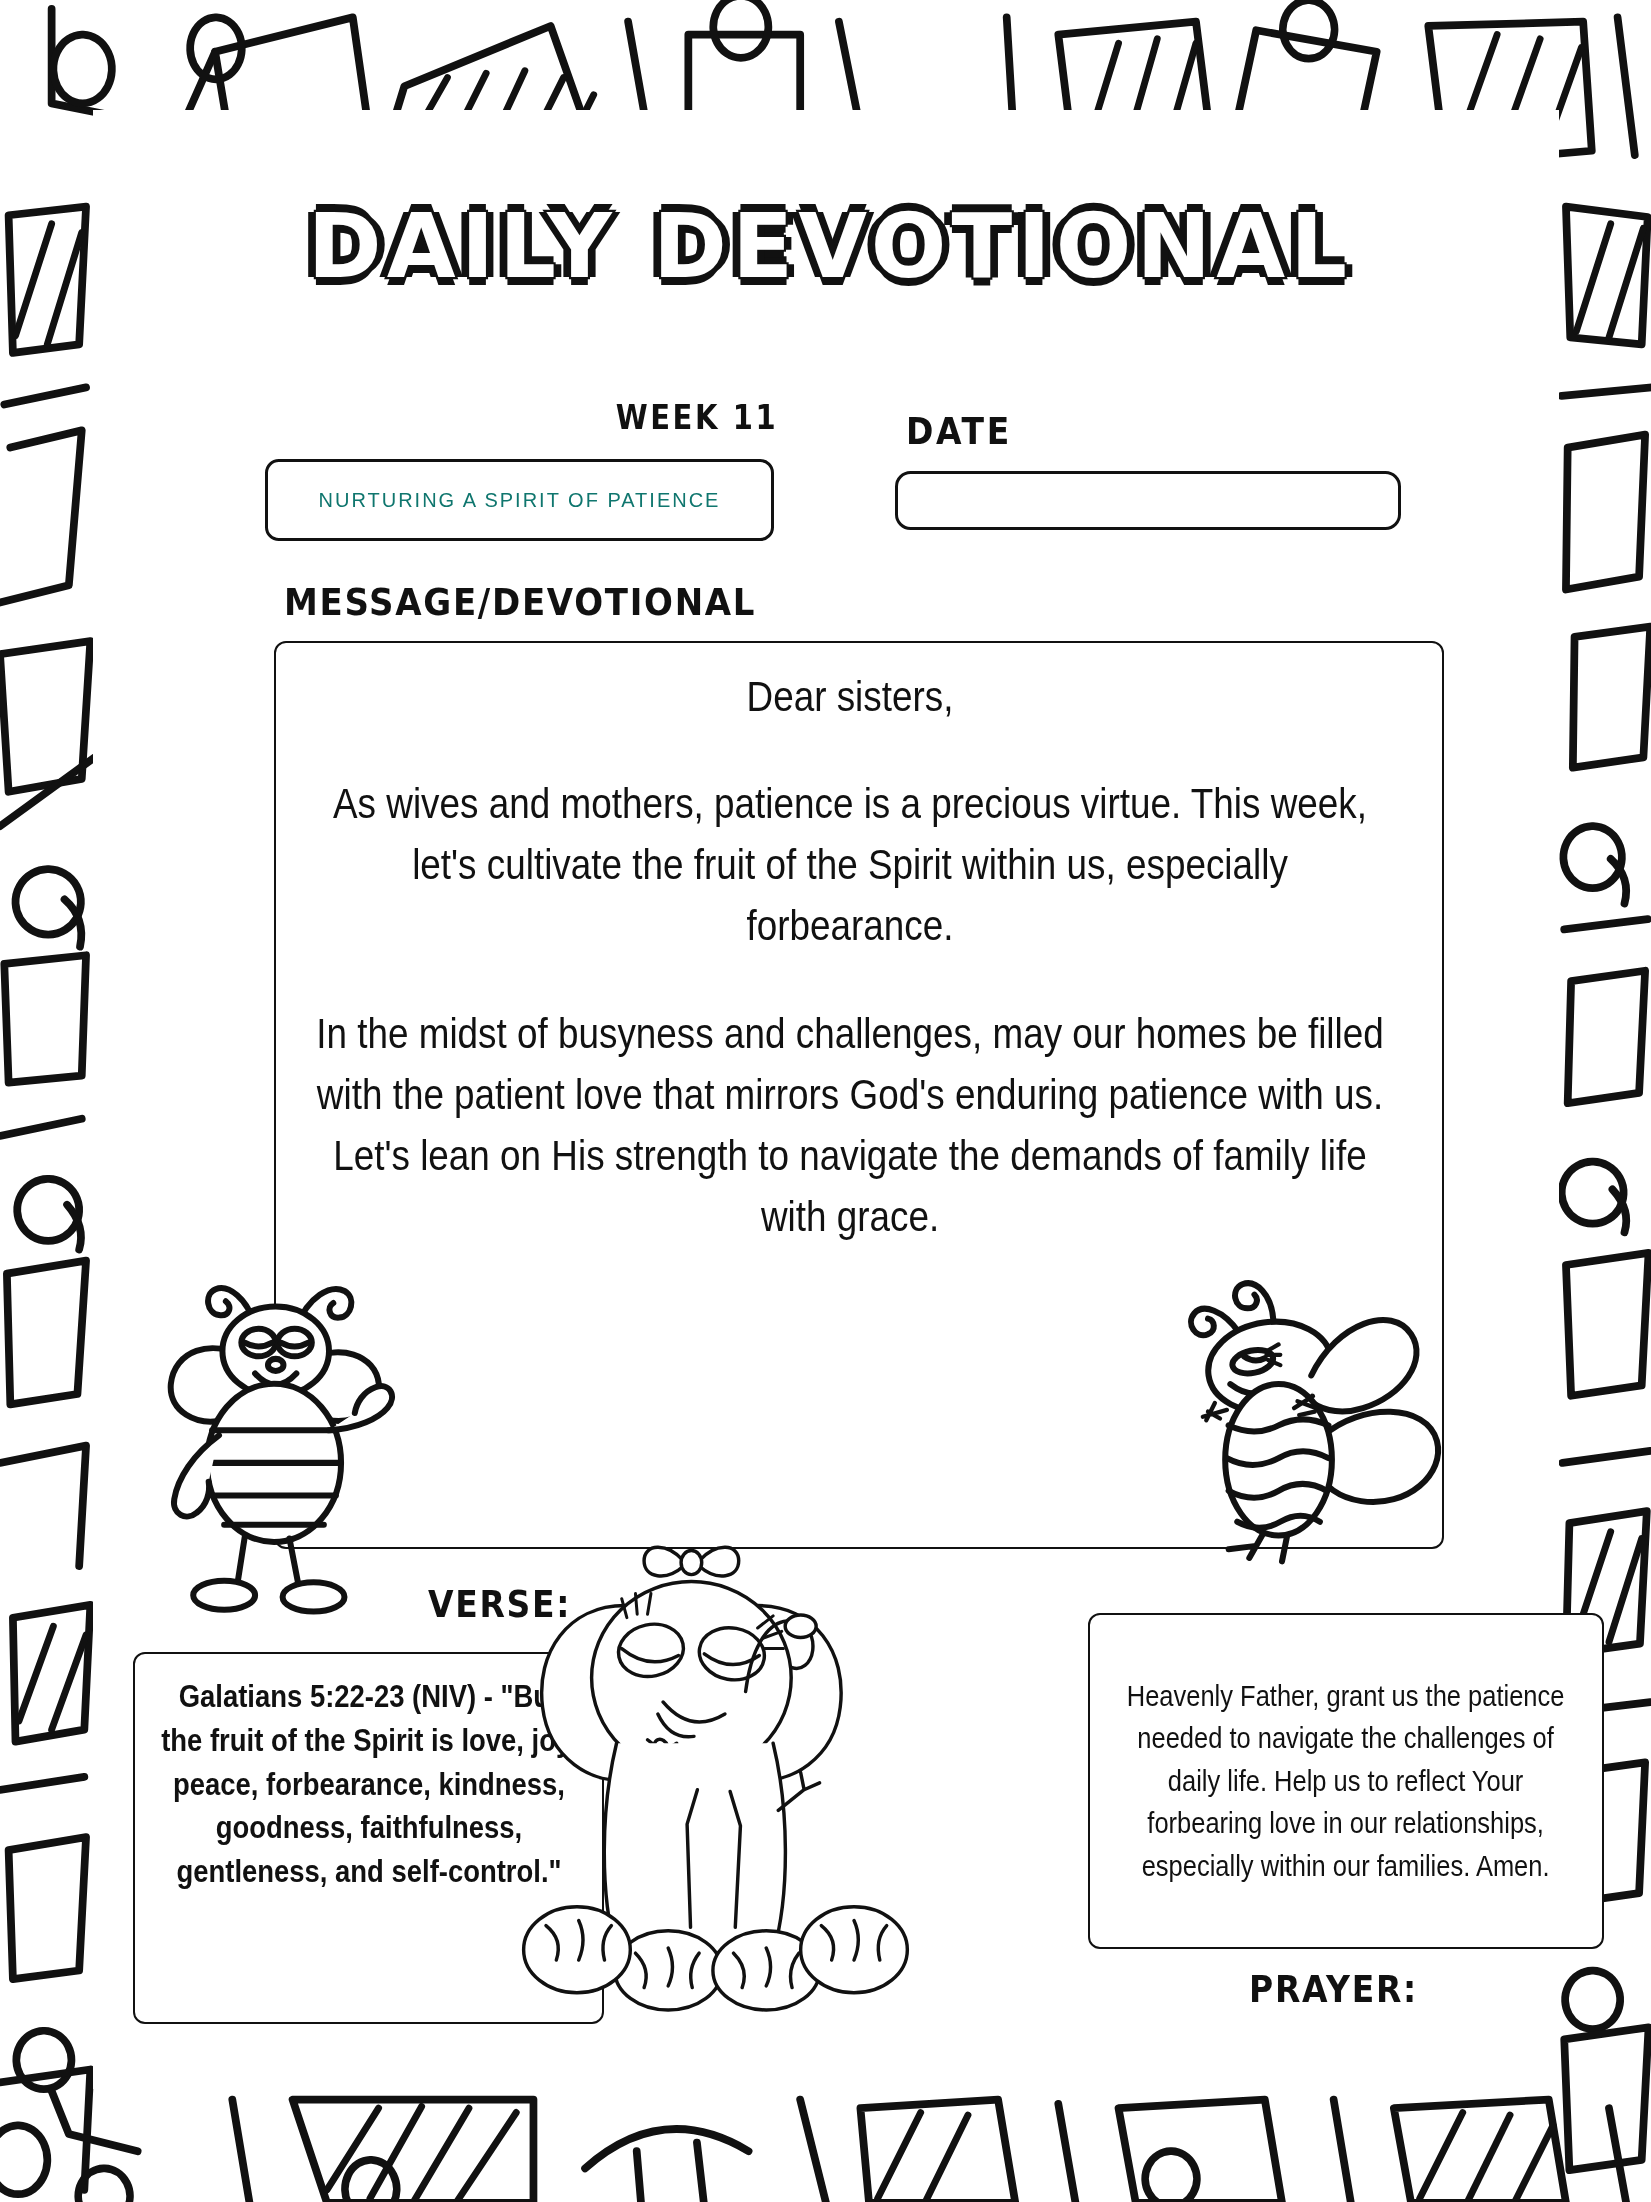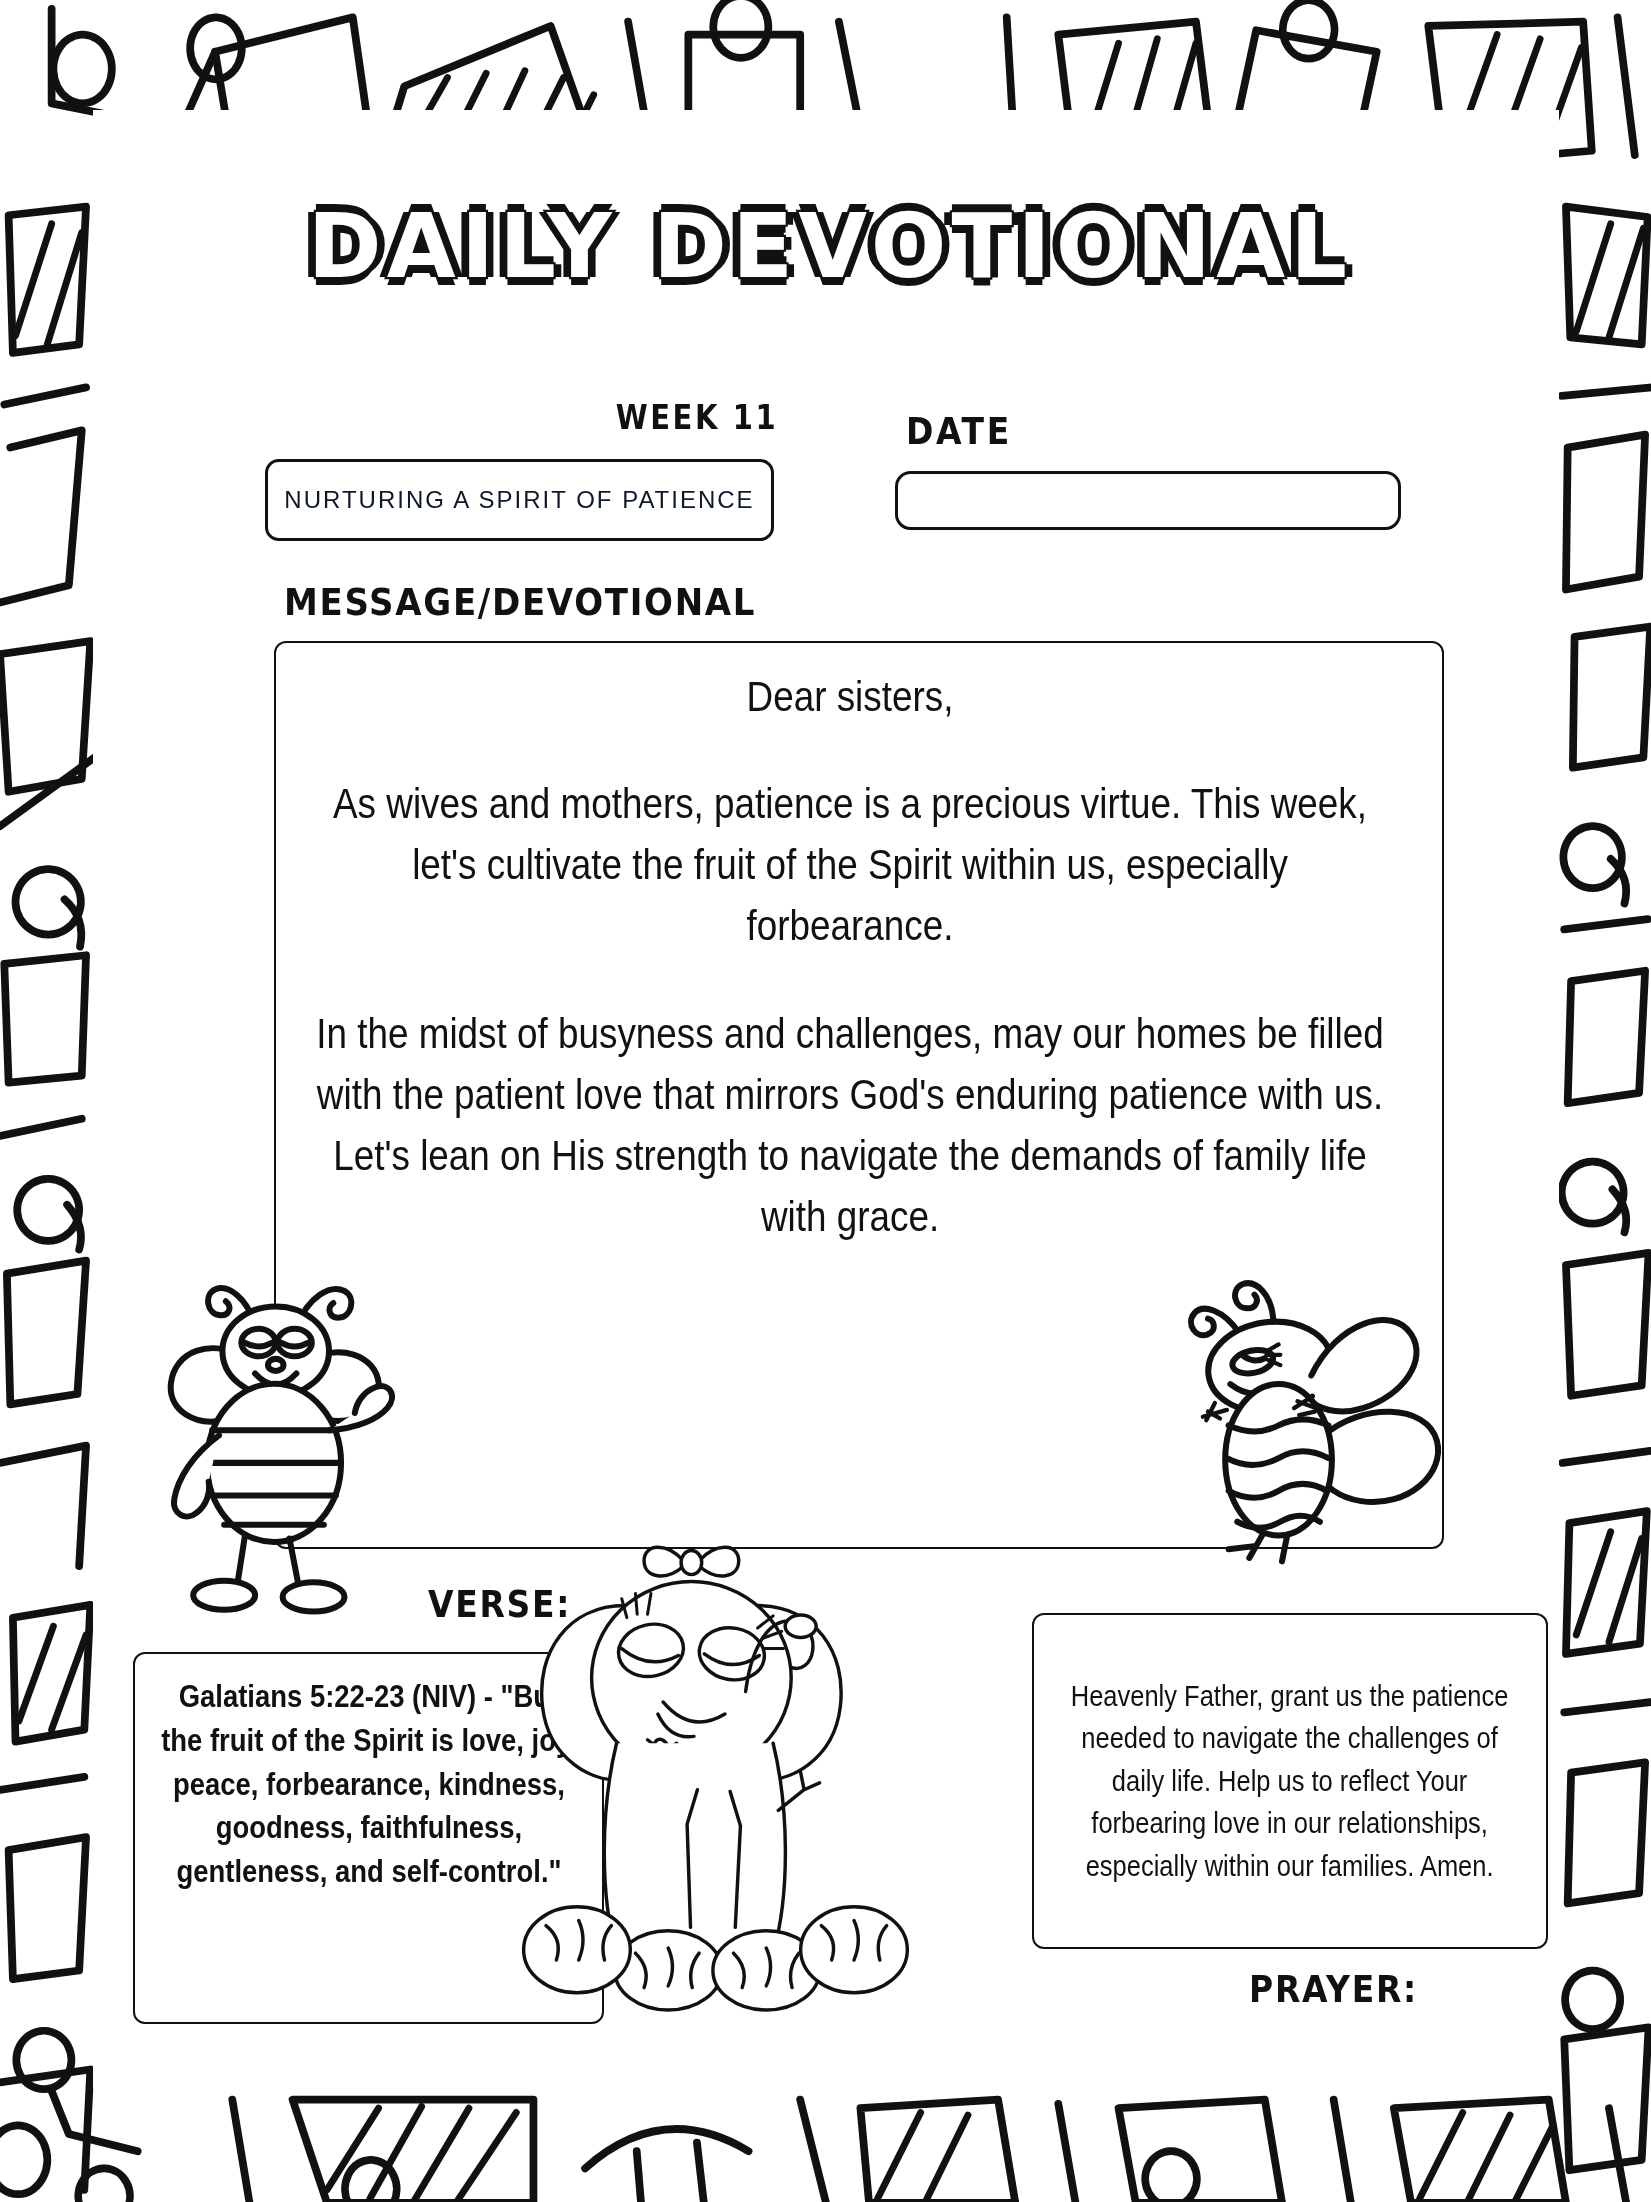--- a/index.html
+++ b/index.html
@@ -88,25 +88,25 @@
     width: 509px; height: 82px;
     border: 3.4px solid #111;
     border-radius: 13.8px;
     display: flex;
     align-items: center;
     justify-content: center;
     background: #fff;
   }
   .theme-text {
     font-family: "Liberation Sans", sans-serif;
-    font-size: 24px;
+    font-size: 20px;
     letter-spacing: 2px;
     line-height: 1.25;
     text-align: center;
-    color: #0f172a;
+    color: #0f766e;
     padding: 0 12px;
   }
 
   
   .date-label {
     position: absolute;
     left: 906px; top: 411px;
     font-family: "DejaVu Sans", sans-serif;
     font-weight: 700;
     font-size: 33px;
@@ -188,21 +188,21 @@
     line-height: 1.42;
     text-align: center;
     color: #111;
     transform: scale(0.98, 1.1);
     transform-origin: top center;
   }
 
   
   .prayer-box {
     position: absolute;
-    left: 1032px; top: 1613px;
+    left: 1088px; top: 1613px;
     width: 516px; height: 336px;
     border: 2.6px solid #111;
     border-radius: 12px;
     background: #fff;
     display: flex;
     align-items: center;
     justify-content: center;
     padding: 17px 22.4px;
     z-index: 5;
   }

